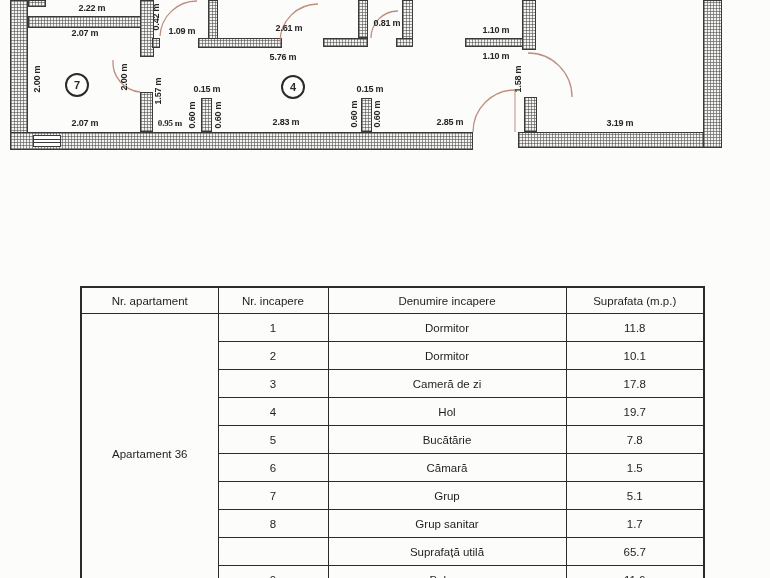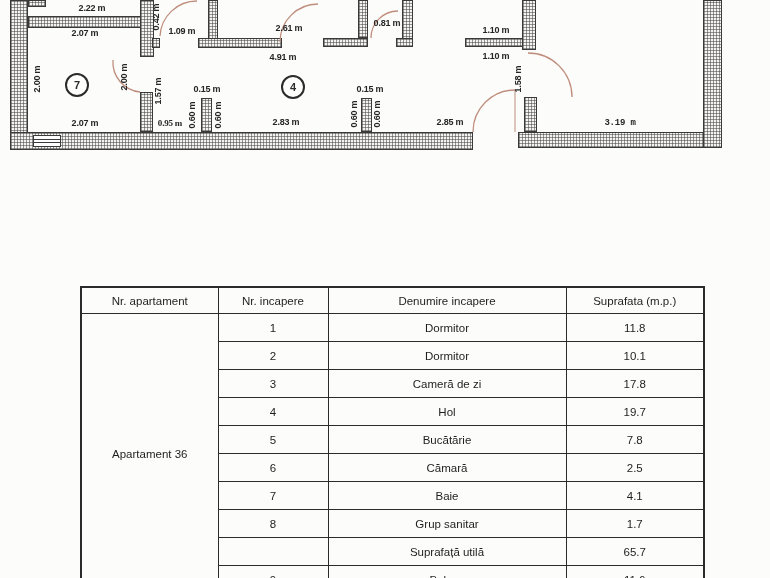--- a/index.html
+++ b/index.html
@@ -85,37 +85,37 @@
     <div class="room-circle" style="left:293px;top:87px;">4</div>
 
     <div id="dim-labels">
         <span class="dim" style="left: 92px; top: 8px;">2.22 m</span>
         <span class="dim rot" style="left: 156px; top: 17px;">0.42 m</span>
         <span class="dim" style="left: 182px; top: 31px;">1.09 m</span>
         <span class="dim" style="left: 289px; top: 28px;">2.61 m</span>
         <span class="dim" style="left: 387px; top: 23px;">0.81 m</span>
         <span class="dim" style="left: 496px; top: 30px;">1.10 m</span>
         <span class="dim" style="left: 85px; top: 33px;">2.07 m</span>
-        <span class="dim" style="left: 283px; top: 57px;">4.91 m</span>
+        <span class="dim" style="left: 283px; top: 57px;">5.76 m</span>
         <span class="dim" style="left: 496px; top: 56px;">1.10 m</span>
         <span class="dim rot" style="left: 37px; top: 79px;">2.00 m</span>
         <span class="dim rot" style="left: 124px; top: 77px;">2.00 m</span>
         <span class="dim rot" style="left: 158px; top: 91px;">1.57 m</span>
         <span class="dim" style="left: 207px; top: 89px;">0.15 m</span>
         <span class="dim" style="left: 370px; top: 89px;">0.15 m</span>
         <span class="dim rot" style="left: 518px; top: 79px;">1.58 m</span>
         <span class="dim rot" style="left: 192px; top: 115px;">0.60 m</span>
         <span class="dim rot" style="left: 218px; top: 115px;">0.60 m</span>
         <span class="dim rot" style="left: 354px; top: 114px;">0.60 m</span>
         <span class="dim rot" style="left: 377px; top: 114px;">0.60 m</span>
         <span class="dim" style="left: 85px; top: 123px;">2.07 m</span>
         <span class="dim" style="left: 170px; top: 123px; font-family: Liberation Serif, serif;">0.95 m</span>
         <span class="dim" style="left: 286px; top: 122px;">2.83 m</span>
         <span class="dim" style="left: 450px; top: 122px;">2.85 m</span>
-        <span class="dim" style="left: 620px; top: 123px; font-family: Liberation Mono, monospace;">3.19 m</span>
+        <span class="dim" style="left: 620px; top: 123px;">3.19 m</span>
       </div>
   </div>
 
   <div class="table-wrap">
     <table class="areas">
       <colgroup>
         <col style="width:137px">
           <col style="width:110px">
           <col style="width:238px">
           <col style="width:138px">
@@ -151,26 +151,26 @@
             <td>19.7</td>
           </tr>
           <tr>
             <td>5</td>
             <td>Bucătărie</td>
             <td>7.8</td>
           </tr>
           <tr>
             <td>6</td>
             <td>Cămară</td>
-            <td>2.5</td>
+            <td>1.5</td>
           </tr>
           <tr>
             <td>7</td>
-            <td>Baie</td>
-            <td>4.1</td>
+            <td>Grup</td>
+            <td>5.1</td>
           </tr>
           <tr>
             <td>8</td>
             <td>Grup sanitar</td>
             <td>1.7</td>
           </tr>
           <tr>
             <td></td>
             <td>Suprafață utilă</td>
             <td>65.7</td>

